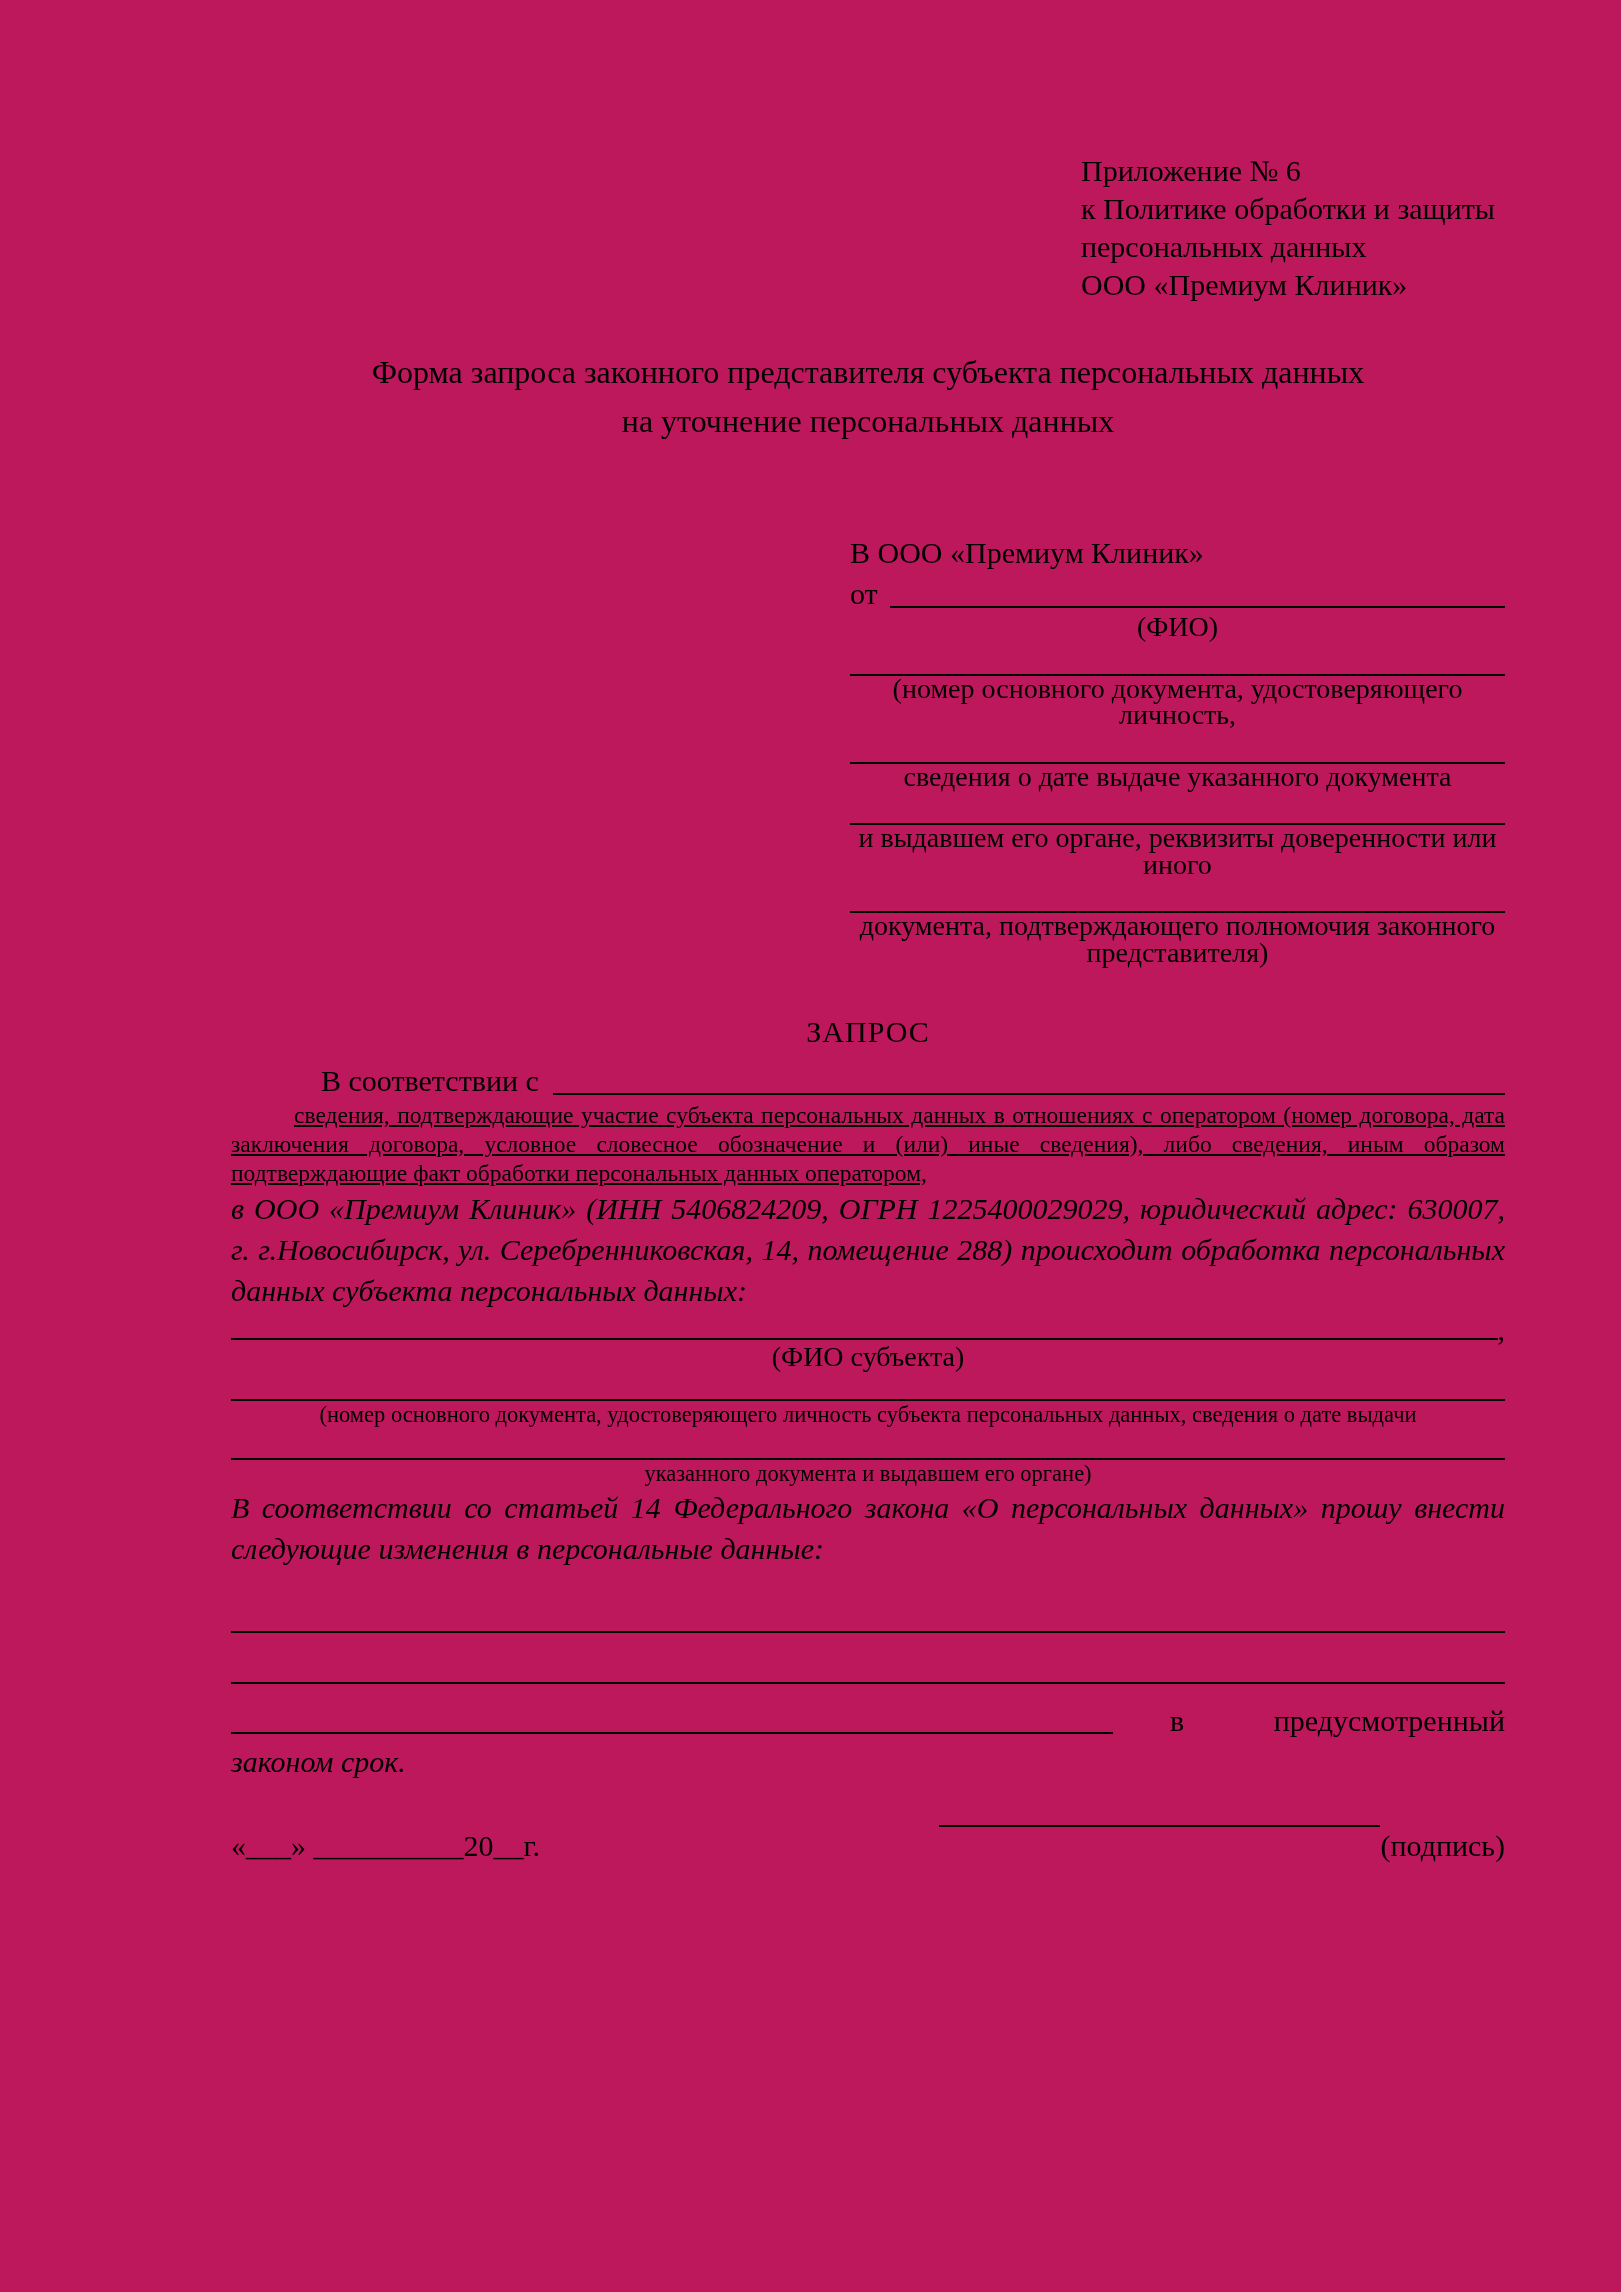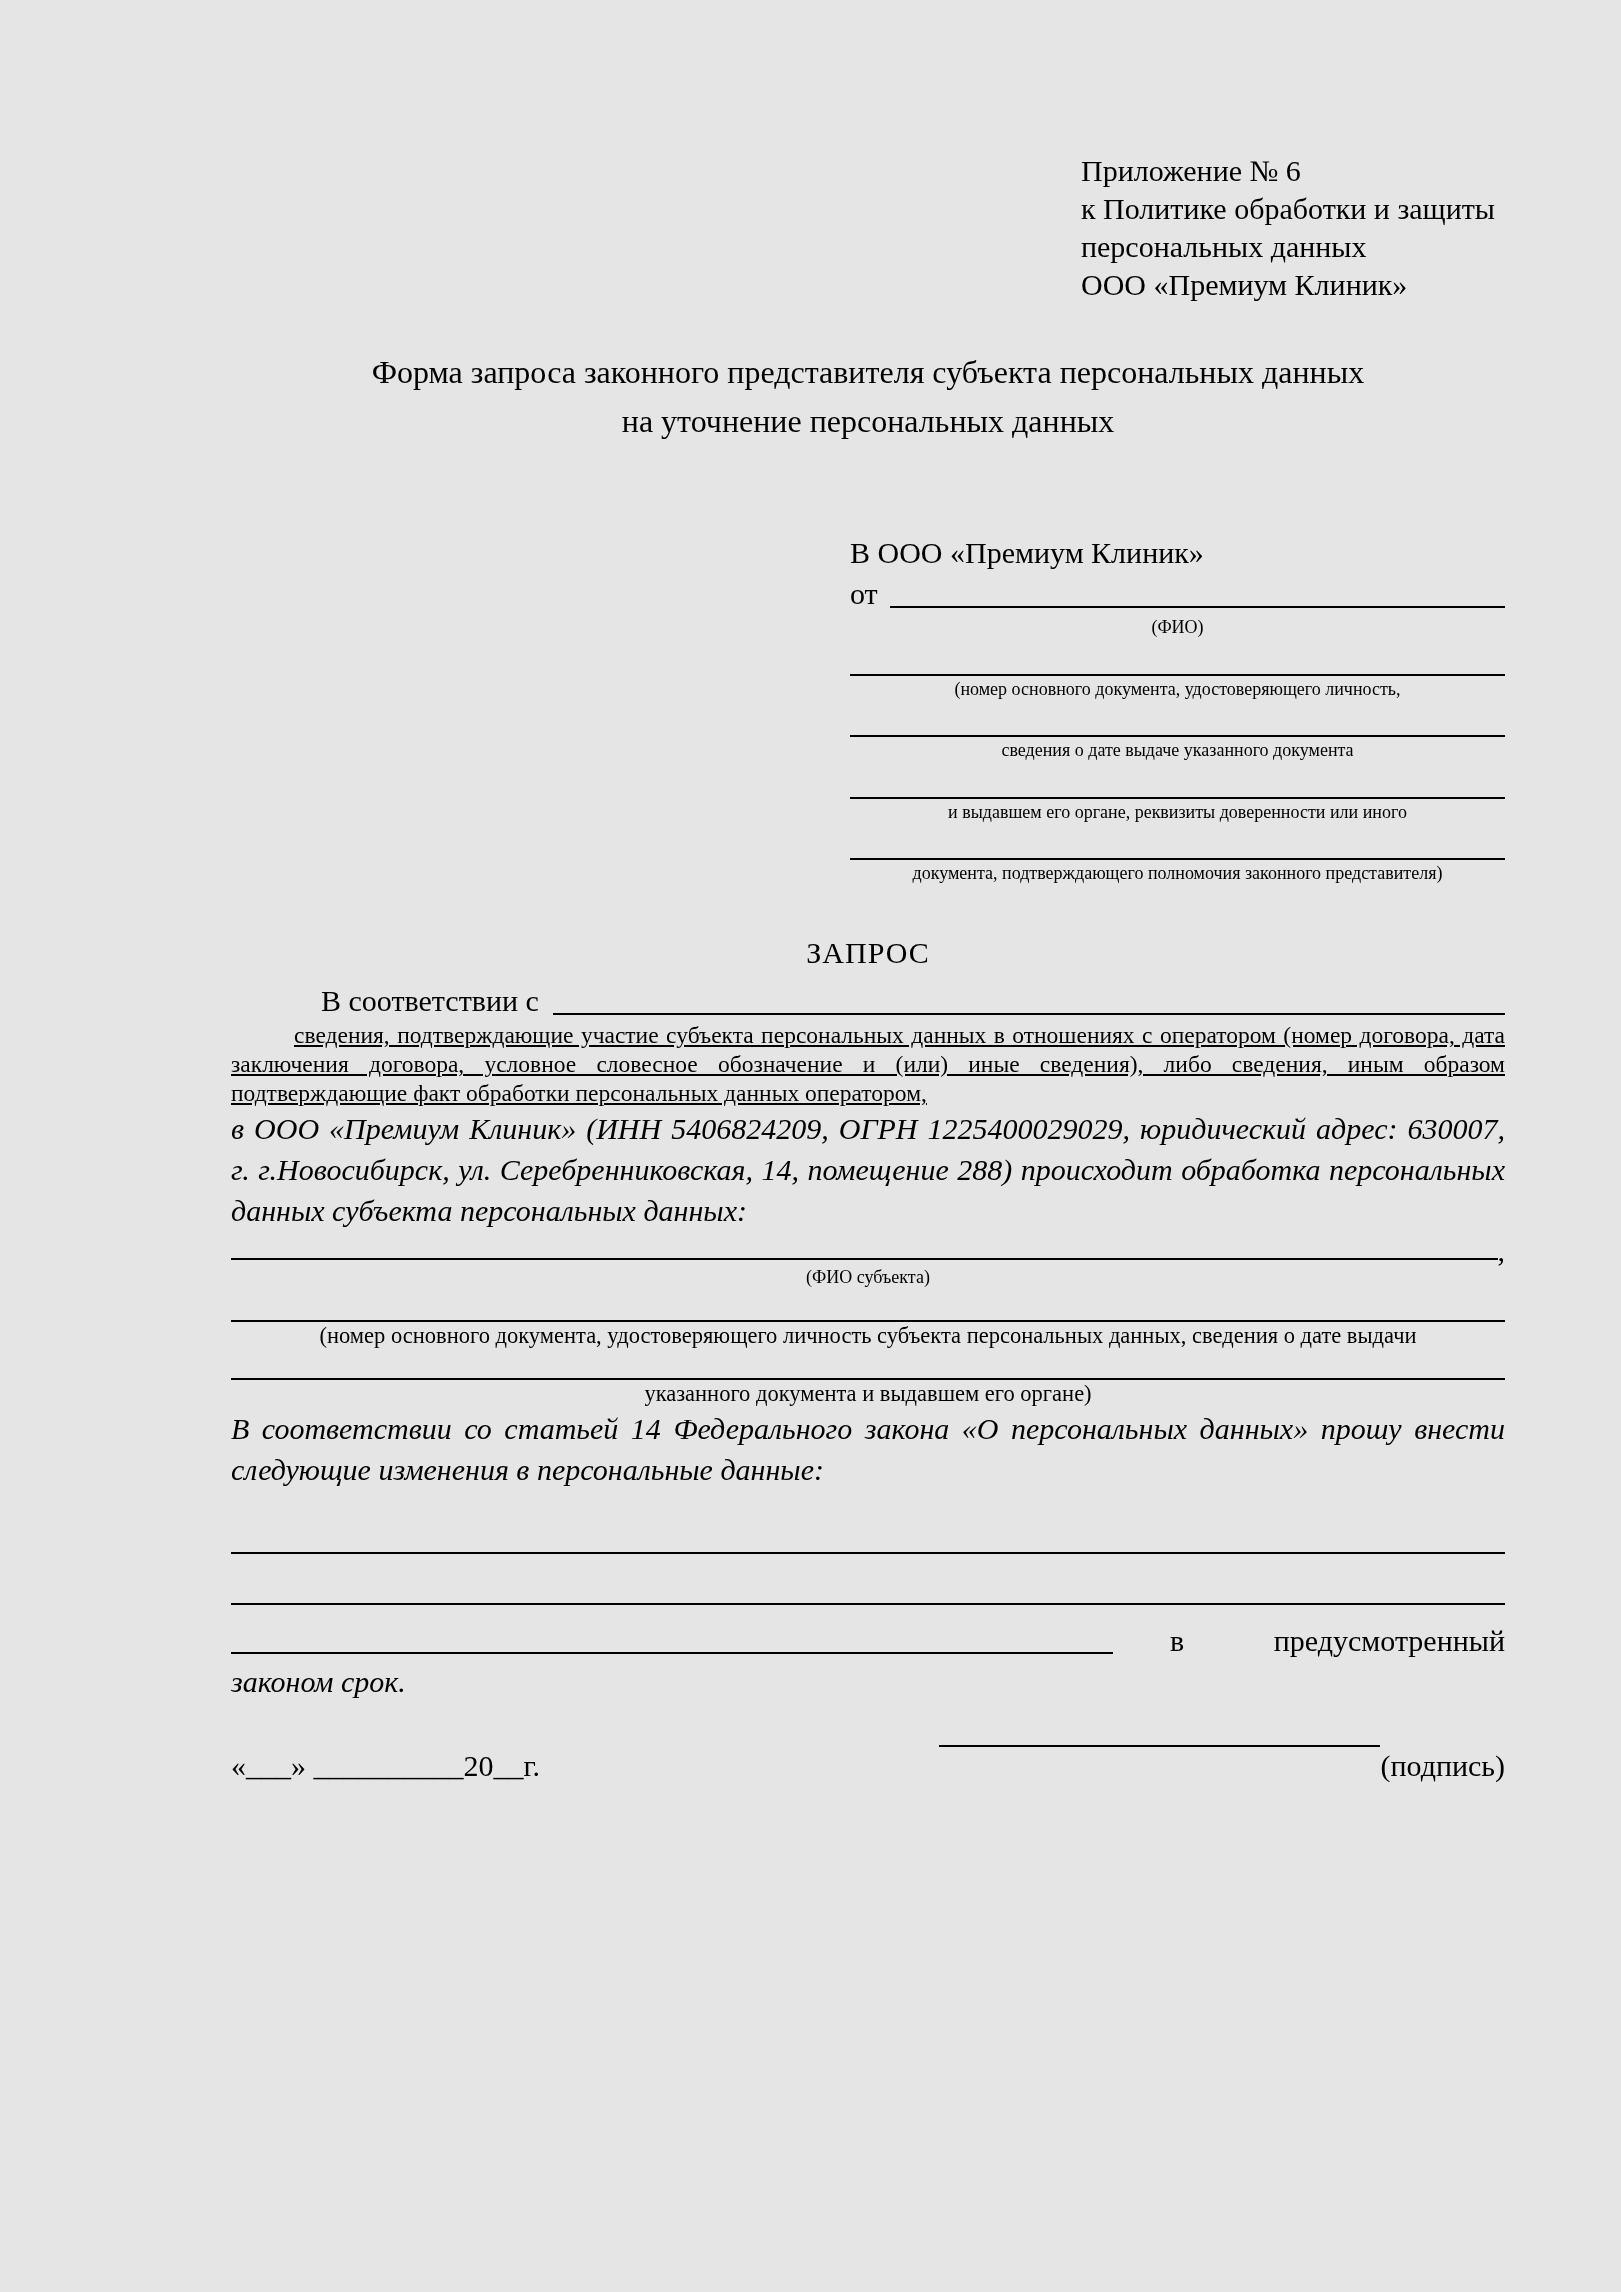--- a/index.html
+++ b/index.html
@@ -3,34 +3,34 @@
 <meta charset="utf-8">
 <style>
   * { margin:0; padding:0; box-sizing:border-box; }
   html,body { background:#ffffff; }
   body {
     width:1621px; height:2293px;
     font-family:"Liberation Serif","DejaVu Serif",serif;
     color:#000; overflow:hidden;
   }
   .page {
-    width:1621px; height:2293px; background:#e5e5e5;
+    width:1621px; height:2293px; background:#be185d;
     padding:152px 116px 0 231px;
   }
   
   .appendix { width:424px; margin-left:auto; font-size:30px; line-height:38px; }
   
   .doc-title { margin-top:44px; text-align:center; font-weight:normal; font-size:32px; line-height:49px; }
   
   .addressee { width:655px; margin-left:auto; margin-top:86px; font-size:30px; line-height:41px; }
   .from-row { display:flex; }
   .from-row .from-word { flex:0 0 auto; }
   .fill { border-bottom:2.9px solid #000; }
   .from-row .fill { flex:1 1 auto; margin-left:11.8px; margin-bottom:5.9px; }
-  .caption { font-size:18px; line-height:26.5px; text-align:center; }
+  .caption { font-size:28px; line-height:26.5px; text-align:center; }
   .blank-group .blank-space { height:35px; border-bottom:2.9px solid #000; }
   
   .request-heading { margin-top:45px; text-align:center; font-size:30px; line-height:41px; letter-spacing:1px; }
   .basis-row { display:flex; margin-top:7.8px; padding-left:90px; font-size:30px; line-height:41px; }
   .basis-row .fill { flex:1 1 auto; margin-left:13.7px; margin-bottom:5.9px; }
   .footnote { font-size:23.5px; line-height:29px; text-align:justify; text-indent:63px;text-decoration:underline; }
   .para { font-size:30px; line-height:41px; text-align:justify;font-style:italic; }
   .para.indent { text-indent:90px; }
   .para.justify-last { text-align-last:justify; }
   .fio-row { display:flex; align-items:flex-end; height:33px; font-size:30px; }

